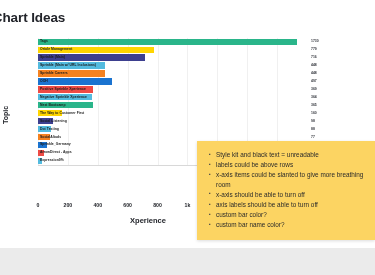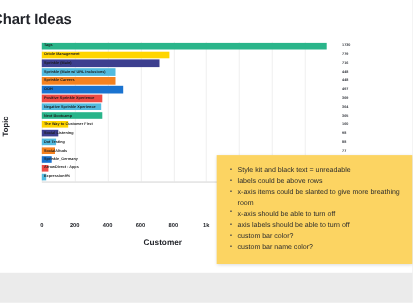--- a/index.html
+++ b/index.html
@@ -207,21 +207,21 @@
           <div class="x-tick" style="left: 0px;">0</div>
           <div class="x-tick" style="left: 29.8889px;">200</div>
           <div class="x-tick" style="left: 59.7778px;">400</div>
           <div class="x-tick" style="left: 89.6667px;">600</div>
           <div class="x-tick" style="left: 119.556px;">800</div>
           <div class="x-tick" style="left: 149.444px;">1k</div>
           <div class="x-tick" style="left: 179.333px;">1.2k</div>
           <div class="x-tick" style="left: 209.222px;">1.4k</div>
           <div class="x-tick" style="left: 239.111px;">1.6k</div>
         </div>
-      <div id="x-axis-title">Customer</div>
+      <div id="x-axis-title">Xperience</div>
     </div>
 
   </div>
 
   <div id="note">
     <ul>
         <li>Style kit and black text = unreadable</li>
         <li>labels could be above rows</li>
         <li>x-axis items could be slanted to give more breathing room</li>
         <li>x-axis should be able to turn off</li>

